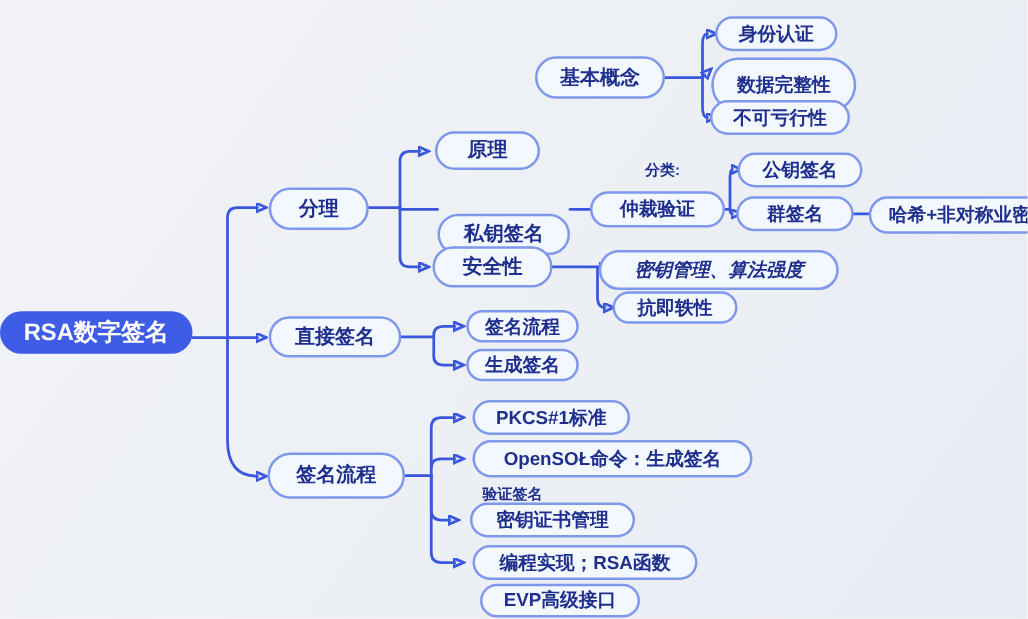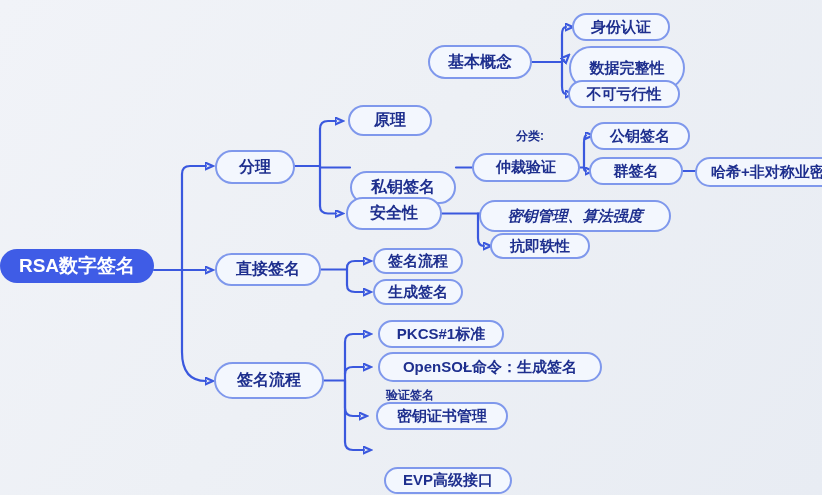--- a/index.html
+++ b/index.html
@@ -112,15 +112,16 @@
 
   <div class="pill lvl1" style="left:215px;top:253px;width:106px;height:33px;">直接签名</div>
   <div class="pill" style="left:373px;top:248px;width:90px;height:26px;">签名流程</div>
   <div class="pill" style="left:373px;top:279px;width:90px;height:26px;">生成签名</div>
 
   <div class="pill lvl1" style="left:214px;top:362px;width:110px;height:37px;">签名流程</div>
   <div class="pill" style="left:378px;top:320px;width:126px;height:28px;">PKCS#1标准</div>
   <div class="pill" style="left:378px;top:352px;width:224px;height:30px;">OpenSOŁ命令：生成签名</div>
   <div class="floating-text" style="left:386px;top:387px;">验证签名</div>
   <div class="pill" style="left:376px;top:402px;width:132px;height:28px;">密钥证书管理</div>
+  <div class="pill" style="left:378px;top:436px;width:180px;height:28px;">编程实现；RSA函数</div>
   <div class="pill" style="left:384px;top:467px;width:128px;height:27px;">EVP高级接口</div>
 
 </div>
 
 </body></html>

